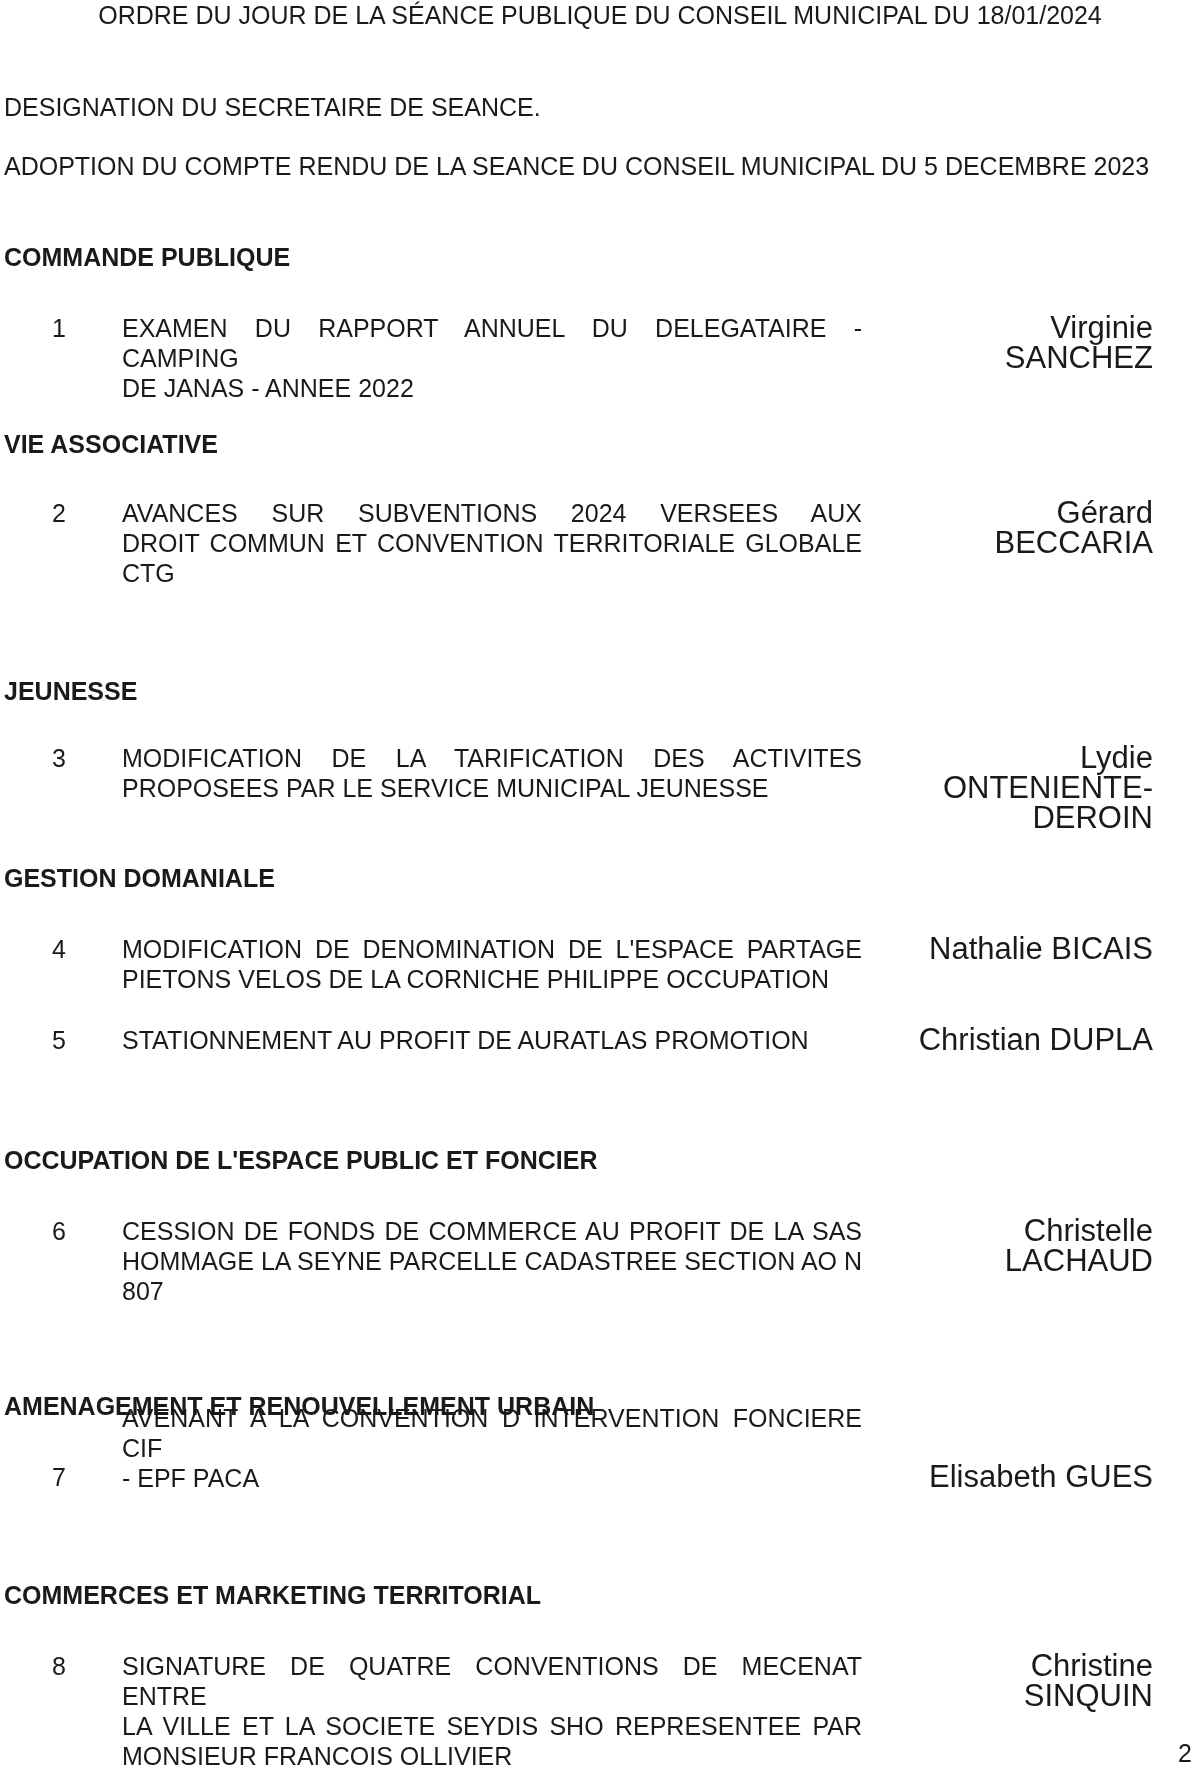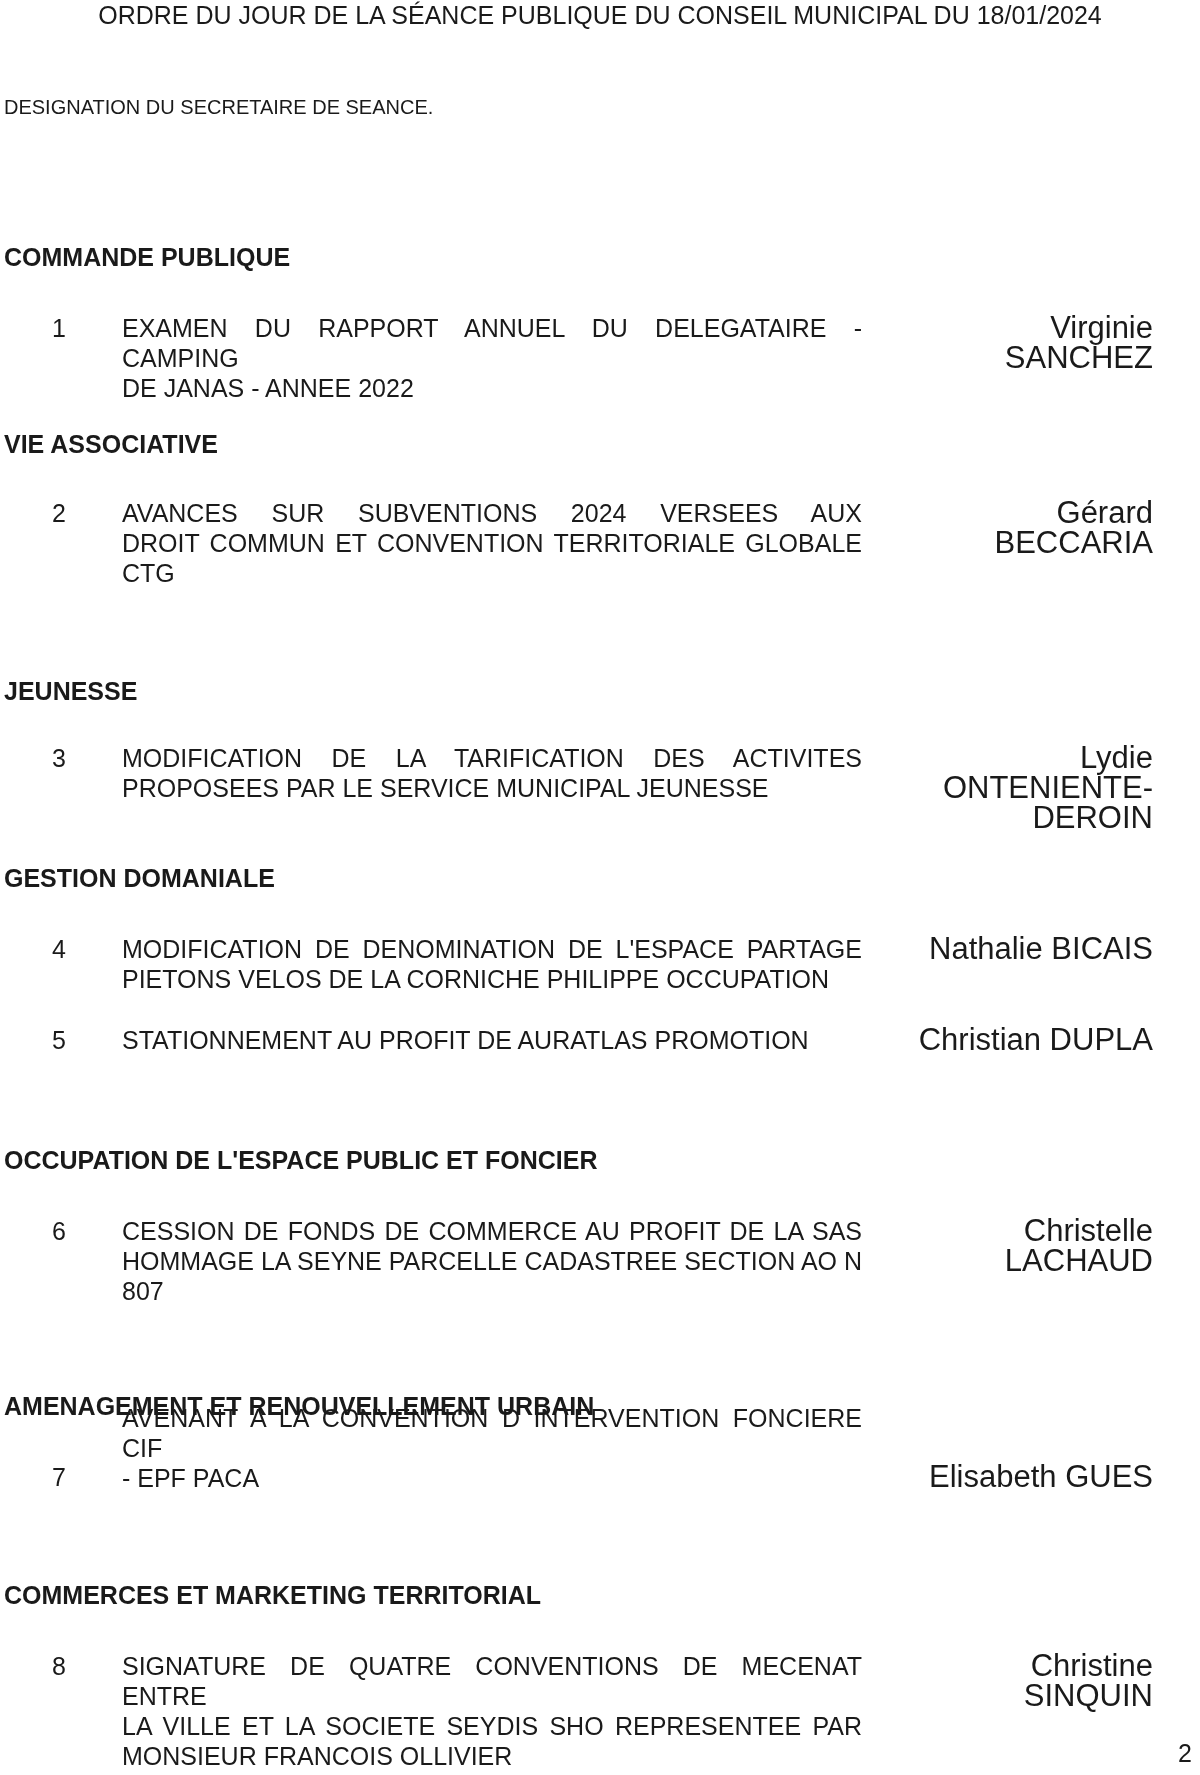--- a/index.html
+++ b/index.html
@@ -13,21 +13,21 @@
     border-radius:31px;
   }
   .abs{position:absolute;}
   .doc-title{
     left:0;width:1200px;top:0;
     text-align:center;
     font-size:25px;line-height:30px;font-weight:400;
   }
   .plain-line{
     left:4px;width:1190px;
-    font-size:20px;line-height:30px;font-weight:400;
+    font-size:25px;line-height:30px;font-weight:400;
   }
   .section-heading{
     left:4px;width:1190px;
     font-size:25px;line-height:30px;font-weight:700;
   }
   .item-num{
     left:52px;width:60px;
     font-size:25px;line-height:30px;
   }
   .item-text{
@@ -52,20 +52,21 @@
   }
 </style>
 </head>
 <body>
 
 <div id="page">
 
   <div class="abs doc-title">ORDRE DU JOUR DE LA SÉANCE PUBLIQUE DU CONSEIL MUNICIPAL DU 18/01/2024</div>
 
   <div class="abs plain-line" style="top:92px">DESIGNATION DU SECRETAIRE DE SEANCE.</div>
+  <div class="abs plain-line" style="top:151px">ADOPTION DU COMPTE RENDU DE LA SEANCE DU CONSEIL MUNICIPAL DU 5 DECEMBRE 2023</div>
 
   <div class="abs section-heading" style="top:242px">COMMANDE PUBLIQUE</div>
   <div class="abs item-num" style="top:313px">1</div>
   <div class="abs item-text" style="top:313px">
     <div class="ln just">EXAMEN DU RAPPORT ANNUEL DU DELEGATAIRE - CAMPING</div>
     <div class="ln">DE JANAS - ANNEE 2022</div>
   </div>
   <div class="abs rapporteur" style="top:313px">
     <div>Virginie SANCHEZ</div>
   </div>

